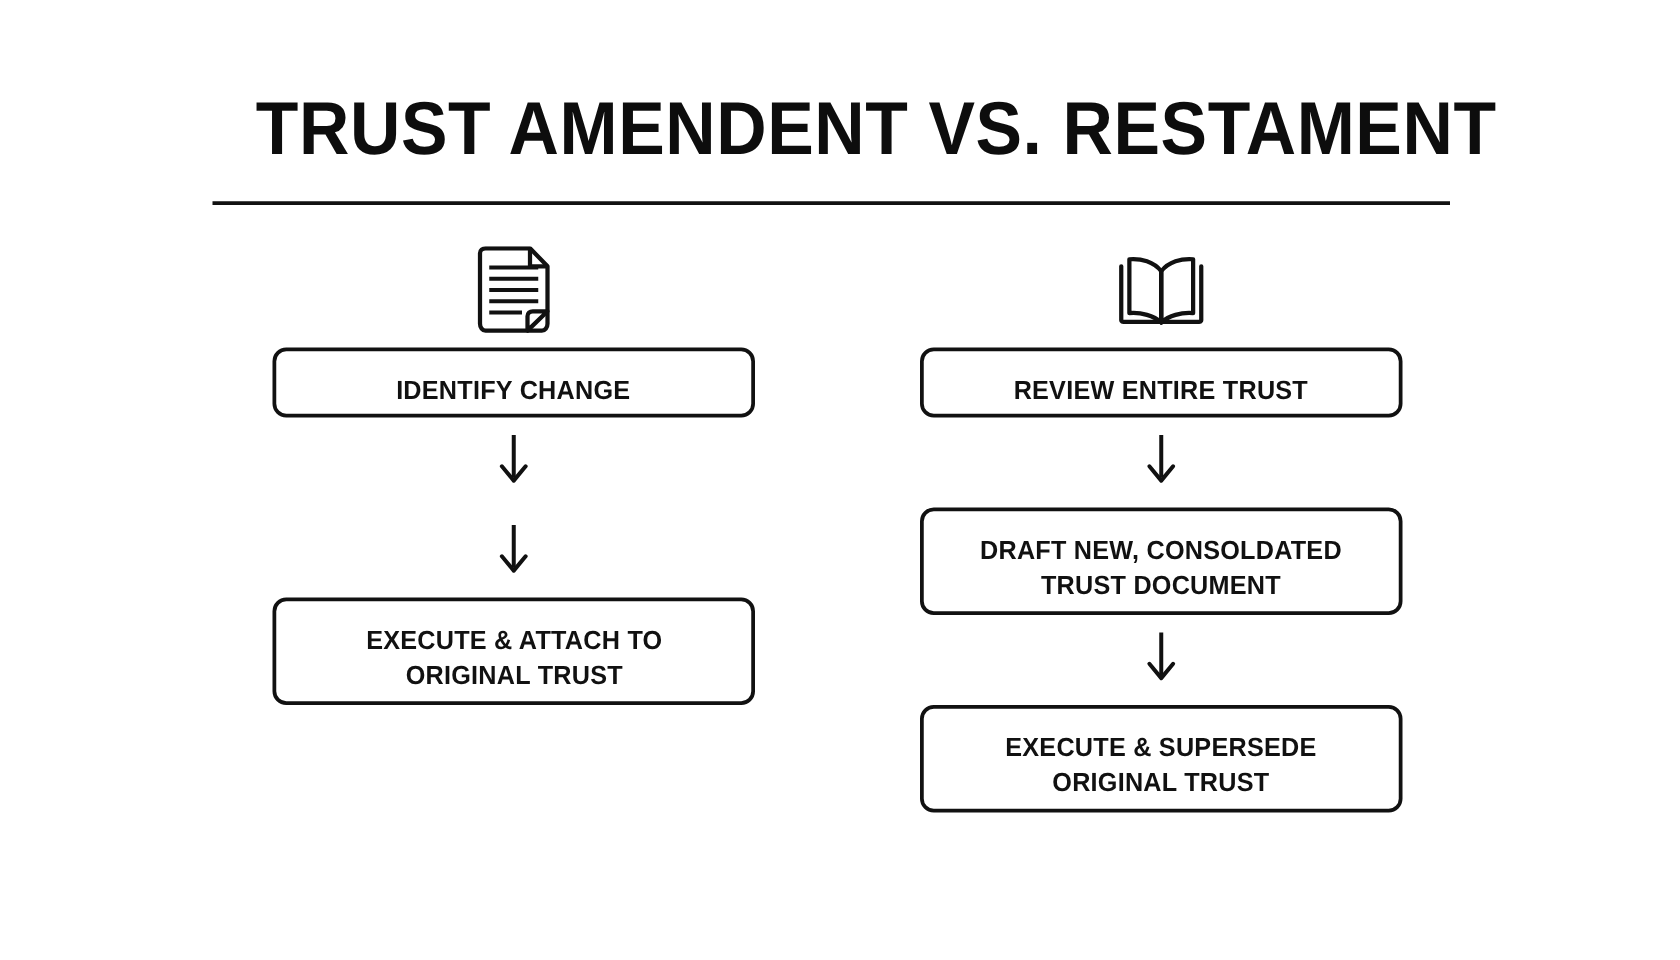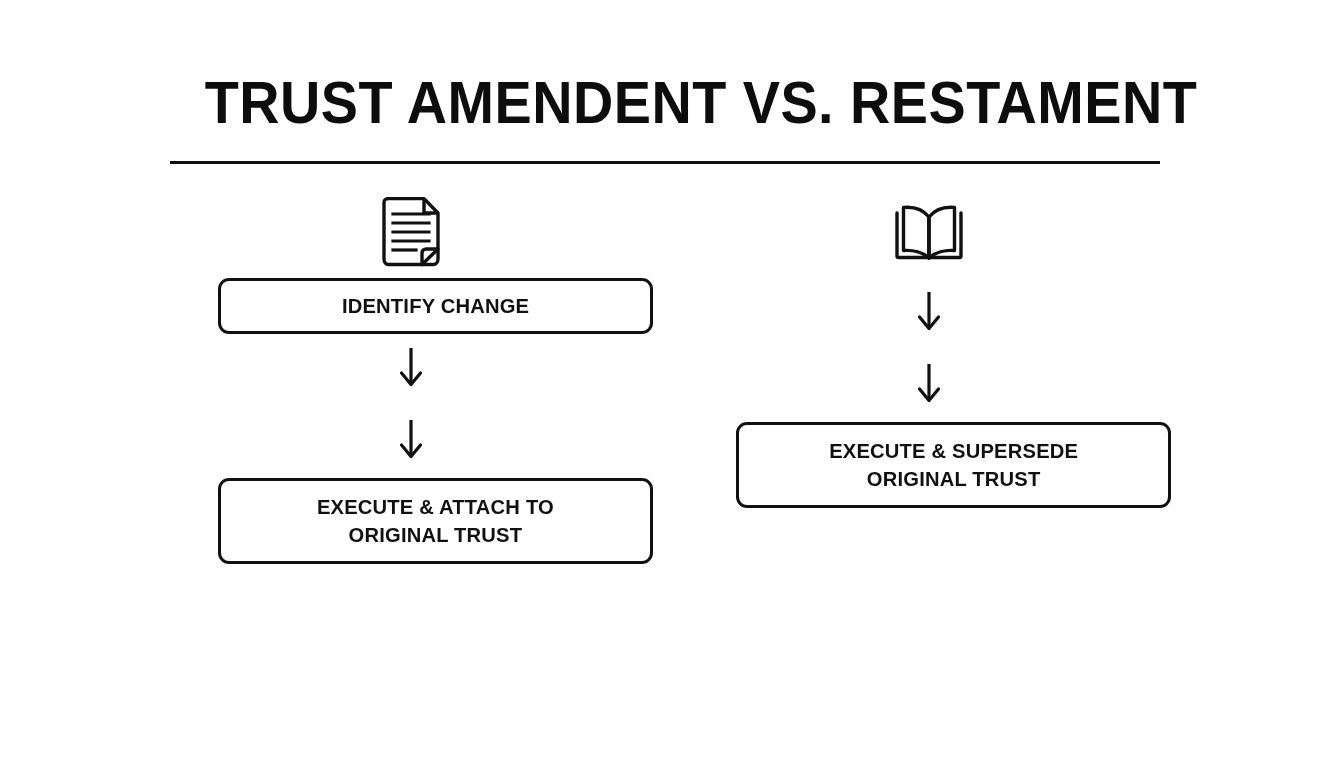--- a/index.html
+++ b/index.html
@@ -58,29 +58,28 @@
 
   .icon-wrap {
     height: 86px;
     display: flex;
     align-items: center;
     justify-content: center;
   }
 
   .flow-box {
     box-sizing: border-box;
-    width: 435px;
+    width: 386px;
     border: 3px solid #111111;
     border-radius: 11px;
     background: #ffffff;
     display: flex;
-    align-items: center;
     justify-content: center;
     text-align: center;
-    padding: 4px 14px;
+    padding: 18px 14px;
   }
   .flow-box .label {
     font-family: "Liberation Sans", sans-serif;
     font-weight: 700;
     font-size: 21px;
     line-height: 28px;
     letter-spacing: 0.2px;
     color: #111111;
     transform: scaleX(0.96);
     transform-origin: center center;
@@ -160,30 +159,41 @@
       <span>
         <svg width="70" height="58" viewBox="0 0 70 58" fill="none" xmlns="http://www.w3.org/2000/svg">
           <path d="M3 9 L3 52 C3 52 3 53.5 4.6 53.5 L65.4 53.5 C67 53.5 67 52 67 52 L67 9" stroke="#111111" stroke-width="3.4" fill="none" stroke-linejoin="round" stroke-linecap="round"></path>
           <path d="M35 13 C29 5.5 19 2.6 9.5 3.4 L9.5 46.5 C19 45.7 29 48.6 35 54 Z" stroke="#111111" stroke-width="3.4" fill="#ffffff" stroke-linejoin="round"></path>
           <path d="M35 13 C41 5.5 51 2.6 60.5 3.4 L60.5 46.5 C51 45.7 41 48.6 35 54 Z" stroke="#111111" stroke-width="3.4" fill="#ffffff" stroke-linejoin="round"></path>
           <line x1="35" y1="13" x2="35" y2="54" stroke="#111111" stroke-width="3.4" stroke-linecap="round"></line>
         </svg>
       </span>
     </div>
 
-
-    <div class="arrow-wrap">
-      <span>
-        <svg width="28" height="44" viewBox="0 0 28 44" fill="none" xmlns="http://www.w3.org/2000/svg">
-          <line x1="14" y1="2" x2="14" y2="36" stroke="#111111" stroke-width="3.2"></line>
-          <path d="M4.5 27 L14 38.5 L23.5 27" stroke="#111111" stroke-width="3.2" fill="none" stroke-linecap="round" stroke-linejoin="round"></path>
-        </svg>
-      </span>
-    </div>
-
+    <div class="flow-box h1">
+      <div class="label">
+        <span>REVIEW ENTIRE TRUST</span>
+      </div>
+    </div>
+
+    <div class="arrow-wrap">
+      <span>
+        <svg width="28" height="44" viewBox="0 0 28 44" fill="none" xmlns="http://www.w3.org/2000/svg">
+          <line x1="14" y1="2" x2="14" y2="36" stroke="#111111" stroke-width="3.2"></line>
+          <path d="M4.5 27 L14 38.5 L23.5 27" stroke="#111111" stroke-width="3.2" fill="none" stroke-linecap="round" stroke-linejoin="round"></path>
+        </svg>
+      </span>
+    </div>
+
+    <div class="flow-box h2">
+      <div class="label">
+        <span>DRAFT NEW, CONSOLDATED</span><br>
+        <span>TRUST DOCUMENT</span>
+      </div>
+    </div>
 
     <div class="arrow-wrap">
       <span>
         <svg width="28" height="44" viewBox="0 0 28 44" fill="none" xmlns="http://www.w3.org/2000/svg">
           <line x1="14" y1="2" x2="14" y2="36" stroke="#111111" stroke-width="3.2"></line>
           <path d="M4.5 27 L14 38.5 L23.5 27" stroke="#111111" stroke-width="3.2" fill="none" stroke-linecap="round" stroke-linejoin="round"></path>
         </svg>
       </span>
     </div>
 

